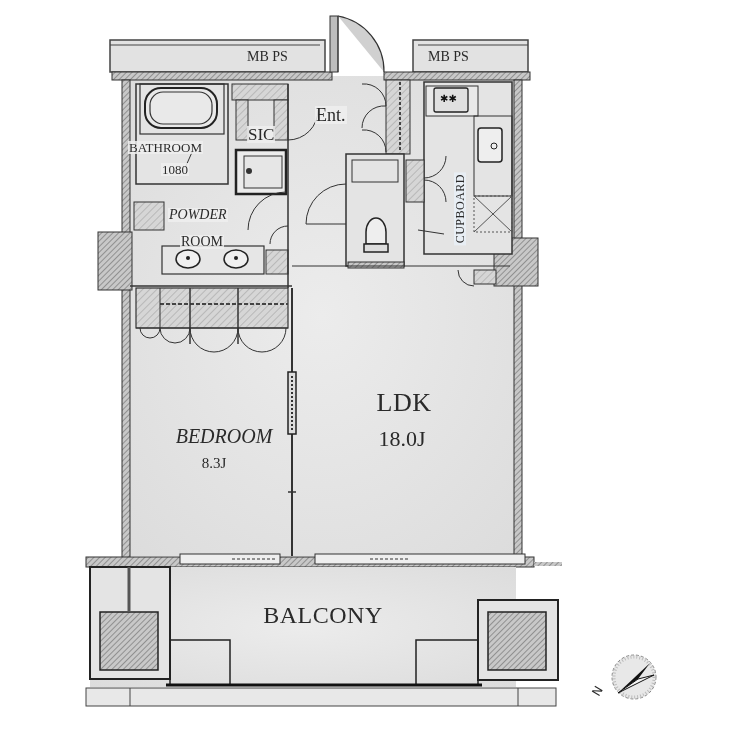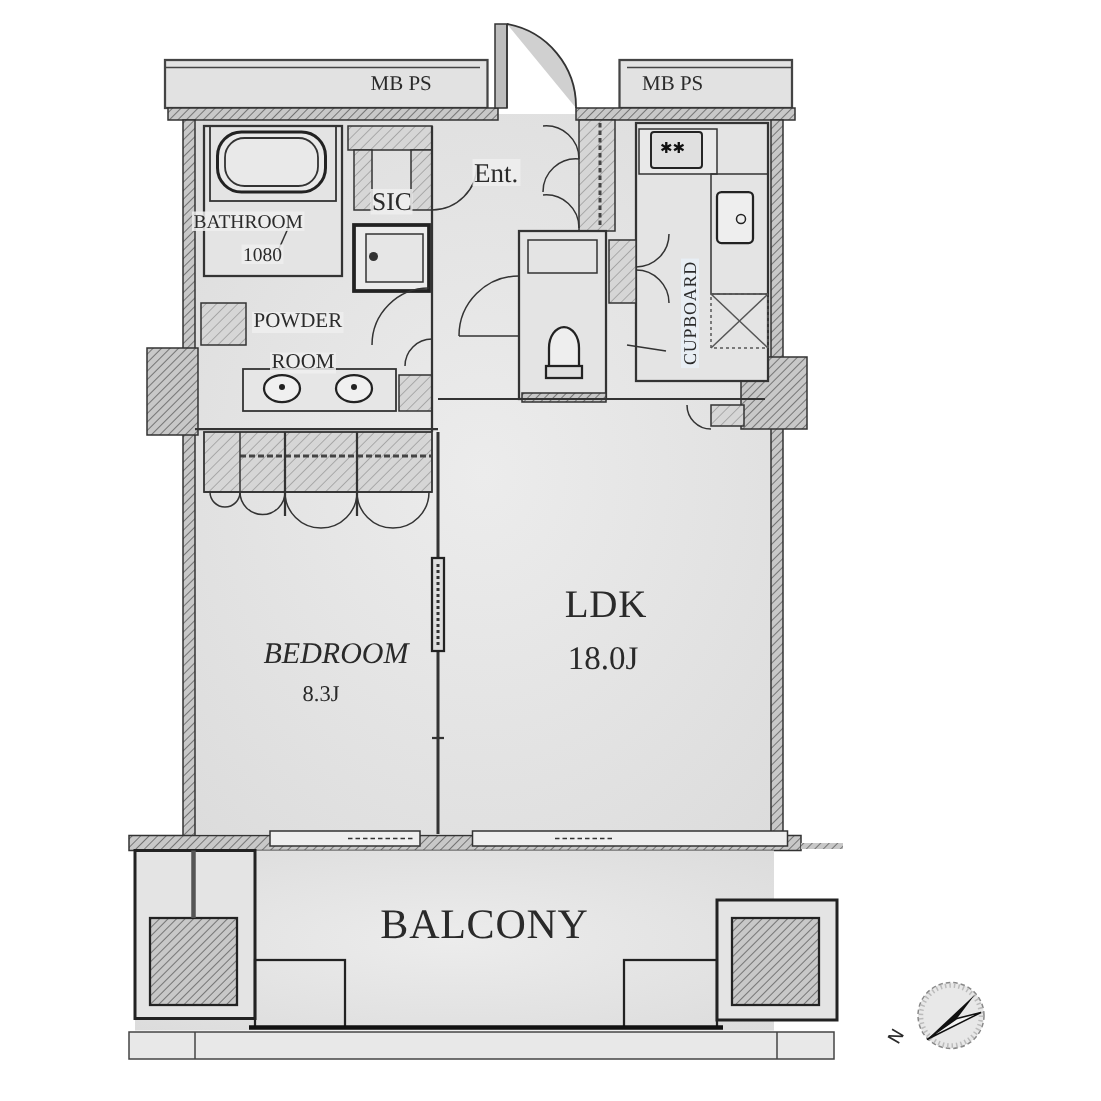--- a/index.html
+++ b/index.html
@@ -189,21 +189,21 @@
     <path d="M-16 16 L20 -2 L4 2 Z" fill="#f4f4f4" stroke="#111" stroke-width="1"></path>
   </g>
 </svg>
 
 <div class="lbl small" style="left:247px;top:50px;">MB PS</div>
 <div class="lbl small" style="left:428px;top:50px;">MB PS</div>
 <div class="lbl med bg" style="left:247px;top:110px;font-size:17px;margin-top:16px;">SIC</div>
 <div class="lbl med bg" style="left:315px;top:106px;font-size:18px;">Ent.</div>
 <div class="lbl small bg" style="left:128px;top:141px;font-size:13px;">BATHROOM</div>
 <div class="lbl small bg" style="left:161px;top:163px;font-size:13px;">1080</div>
-<div class="lbl small bg" style="left:168px;top:208px;font-size:14px;">POWDER</div>
+<div class="lbl small bg" style="left:168px;top:208px;font-size:14px;font-style:italic;">POWDER</div>
 <div class="lbl small bg" style="left:180px;top:235px;font-size:14px;">ROOM</div>
 <div class="lbl vert" style="left:454px;top:172px;">CUPBOARD</div>
 <div class="lbl big center" style="left:404px;top:390px;">LDK</div>
 <div class="lbl med center" style="left:402px;top:428px;font-size:22px;text-align:center;">18.0J</div>
 <div class="lbl med center" style="left:224px;top:426px;font-size:20px;font-style:italic;">BEDROOM</div>
 <div class="lbl med center" style="left:214px;top:456px;font-size:15px;">8.3J</div>
-<div class="lbl big center" style="left:323px;top:603px;font-size:28px;">BALCONY</div>
+<div class="lbl big center" style="left:323px;top:603px;font-size:24px;">BALCONY</div>
 <div class="lbl small" style="left:593px;top:685px;font-size:12px;transform:rotate(-60deg);font-family:'DejaVu Sans',sans-serif;">N</div>
 
 </body></html>

